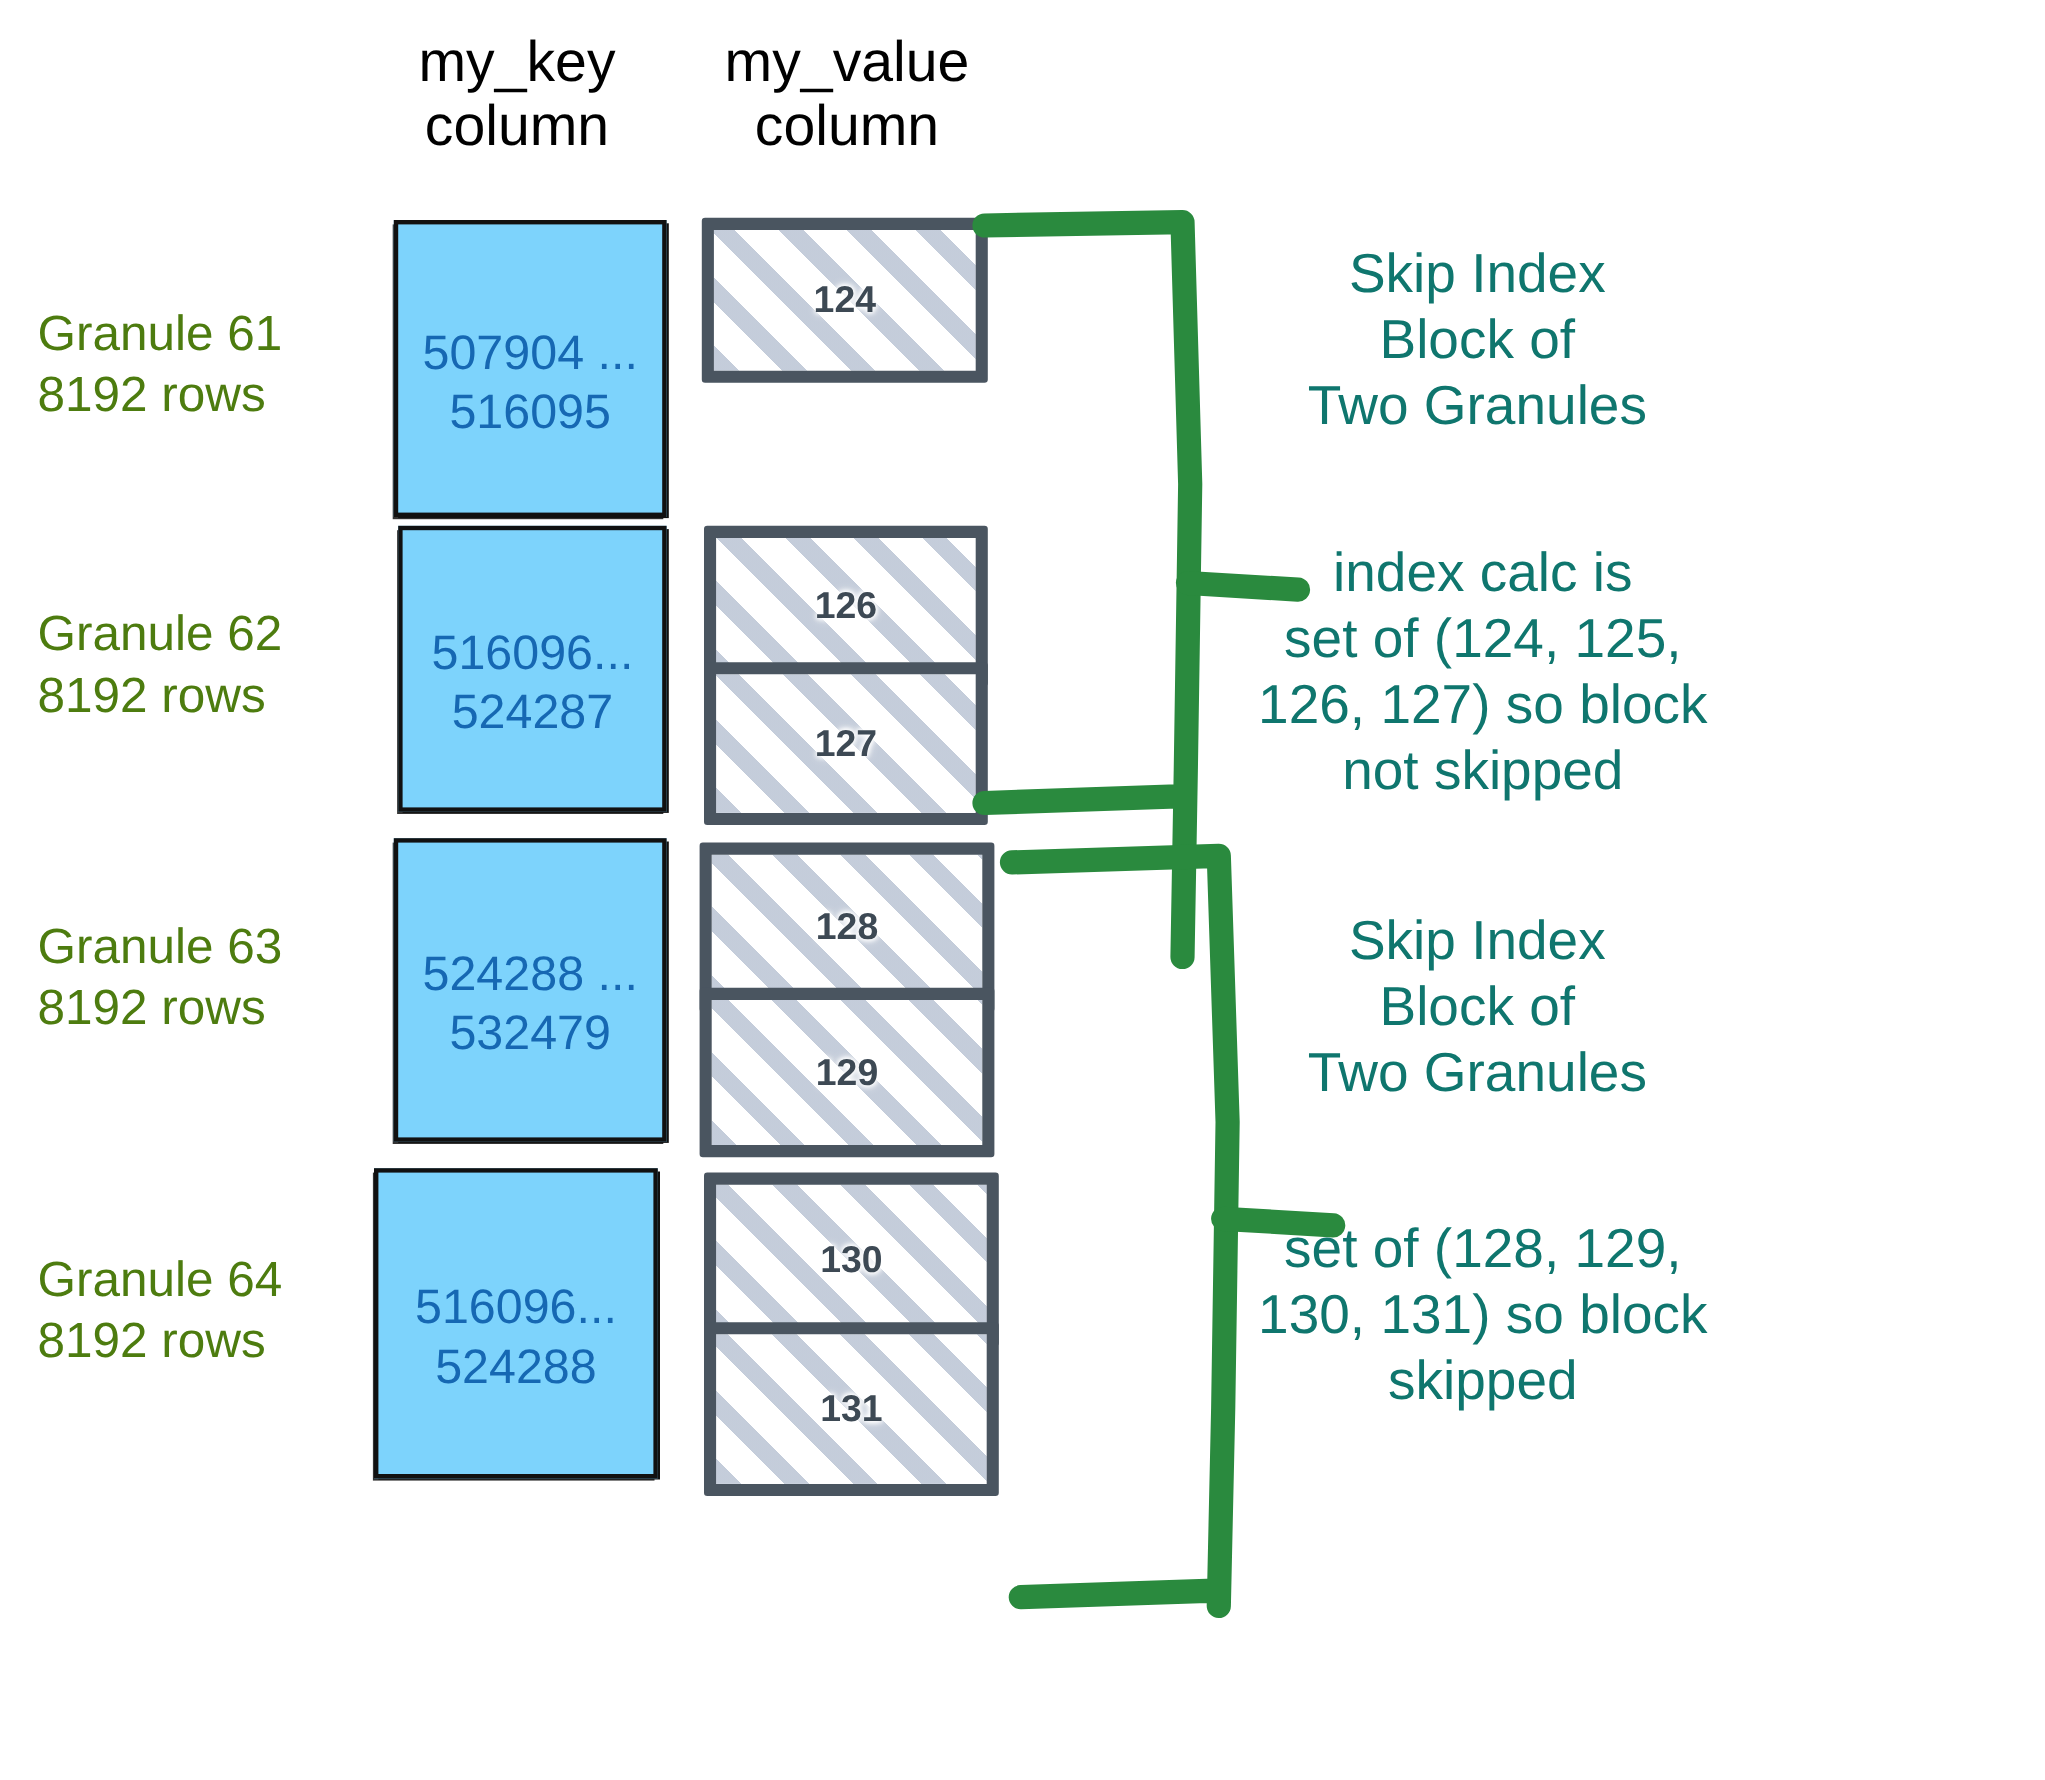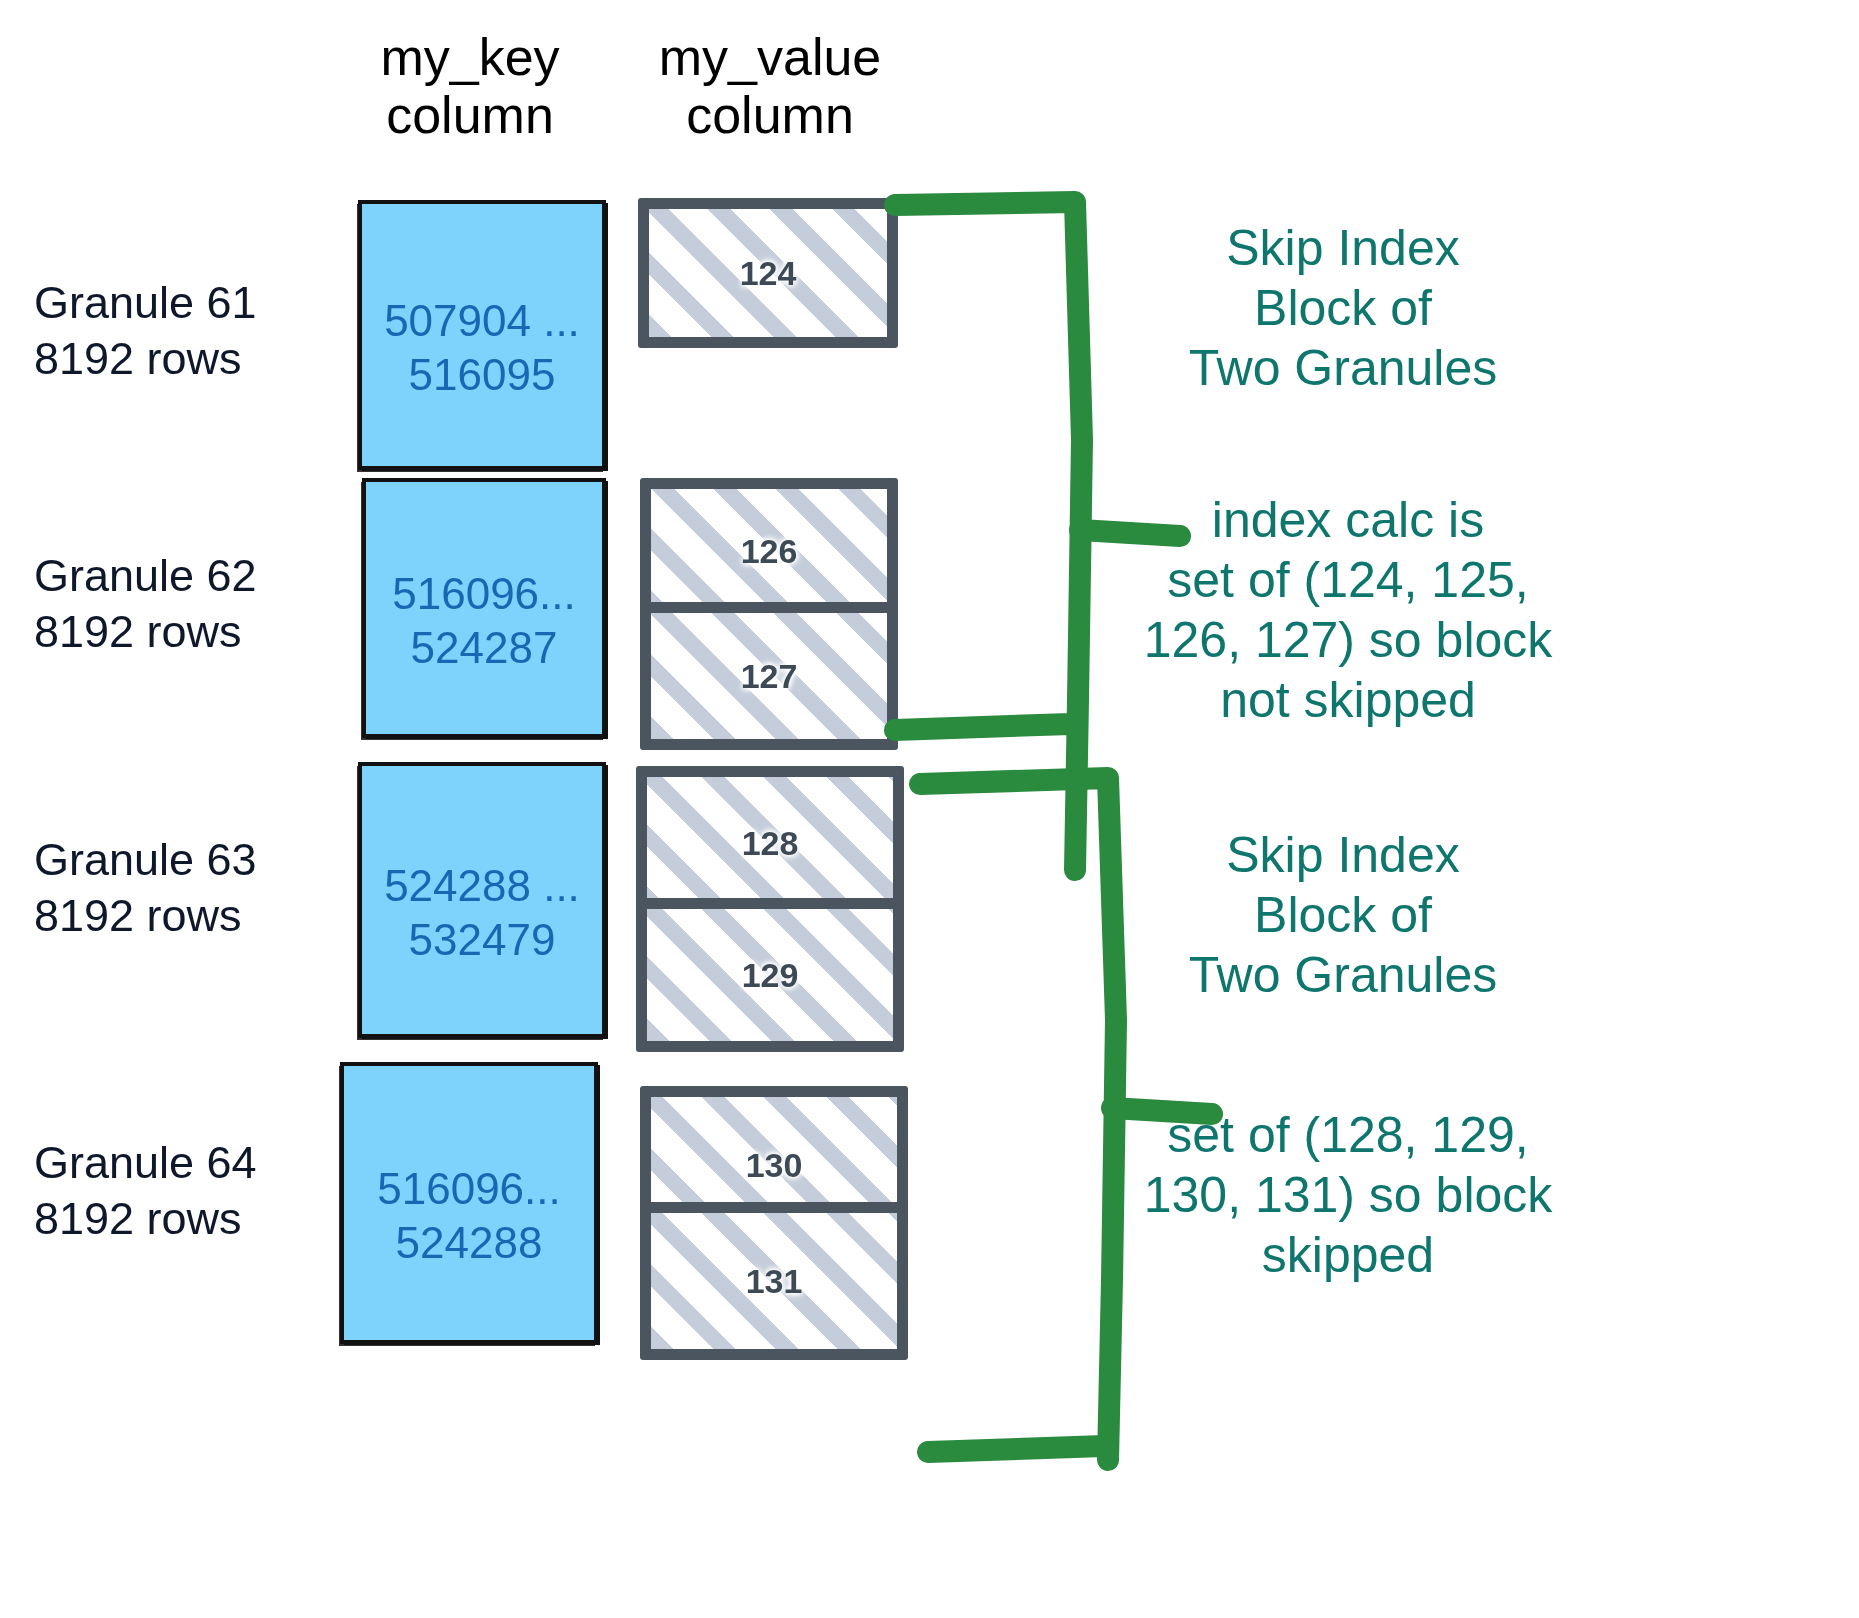--- a/index.html
+++ b/index.html
@@ -14,21 +14,21 @@
   .col-head{
     position:absolute;text-align:center;font-size:52px;line-height:1.12;
     color:#000000;white-space:pre-line;
   }
   #hdr-key{left:300px;top:28px;width:340px;}
   #hdr-val{left:600px;top:28px;width:340px;}
 
   
   .gran-label{
     position:absolute;left:34px;width:320px;text-align:left;
-    font-size:45px;line-height:1.25;color:#0f172a;white-space:pre-line;
+    font-size:45px;line-height:1.25;color:#4d7c0f;white-space:pre-line;
   }
 
   
   .key-box{
     position:absolute;
     border:4px solid #111;
     background:#7dd3fc;
     box-shadow:3px 2px 0 -1px #111, -2px 3px 0 -1px rgba(17,17,17,.85);
     display:flex;align-items:center;justify-content:center;
   }
@@ -123,21 +123,21 @@
   </div>
 
   <div class="gran-label" style="top:1135px;">Granule 64
 8192 rows</div>
 
   <div class="key-box" style="left:340px;top:1062px;width:250px;height:274px;">
     <span class="key-text">516096...
 524288</span>
   </div>
 
-  <div class="val-box" style="left:640px;top:1066px;width:246px;height:136px;margin-top:20px;">
+  <div class="val-box" style="left:640px;top:1066px;width:246px;height:136px;">
     <span class="val-text">130</span>
   </div>
   <div class="val-box" style="left:640px;top:1202px;width:246px;height:136px;">
     <span class="val-text">131</span>
   </div>
 
   <svg id="brackets" viewBox="0 0 1859 1618">
     <g fill="none" stroke="#2a8a3e" stroke-width="22" stroke-linecap="round" stroke-linejoin="round">
 
       <path d="M895 205 L1075 202 L1082 440 L1078 700 L1075 870 M895 730 L1070 724"></path>

